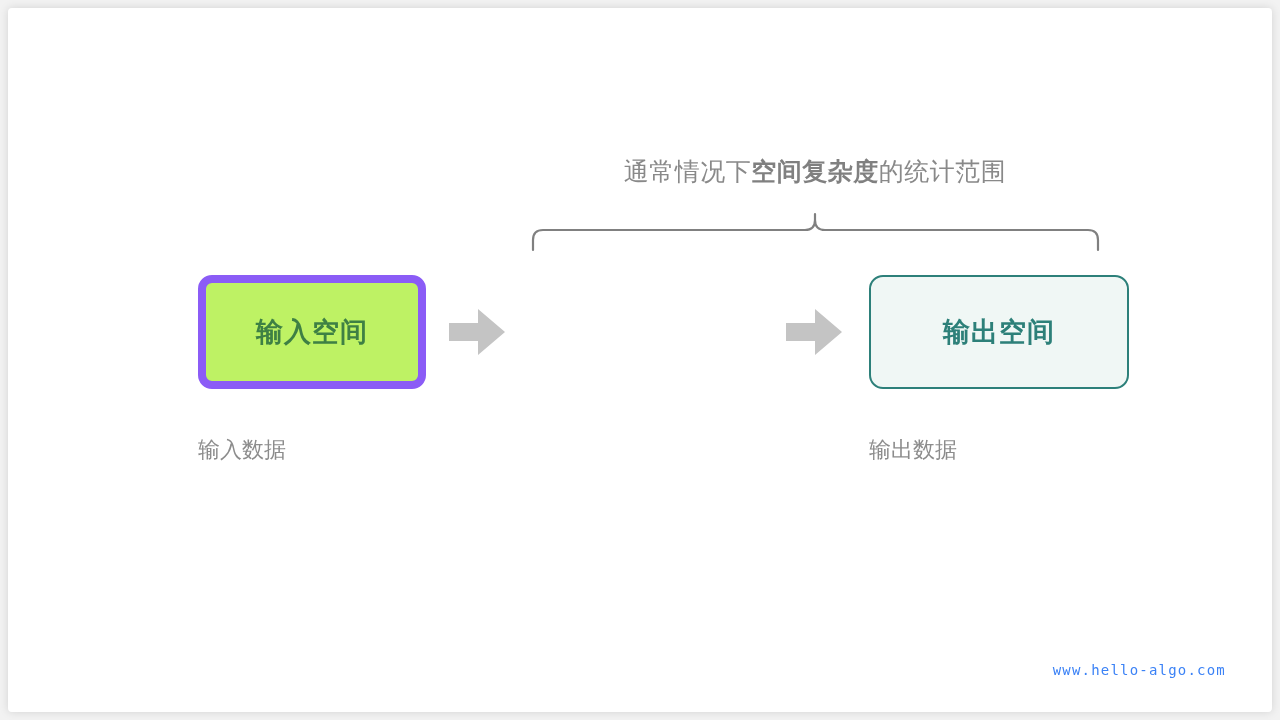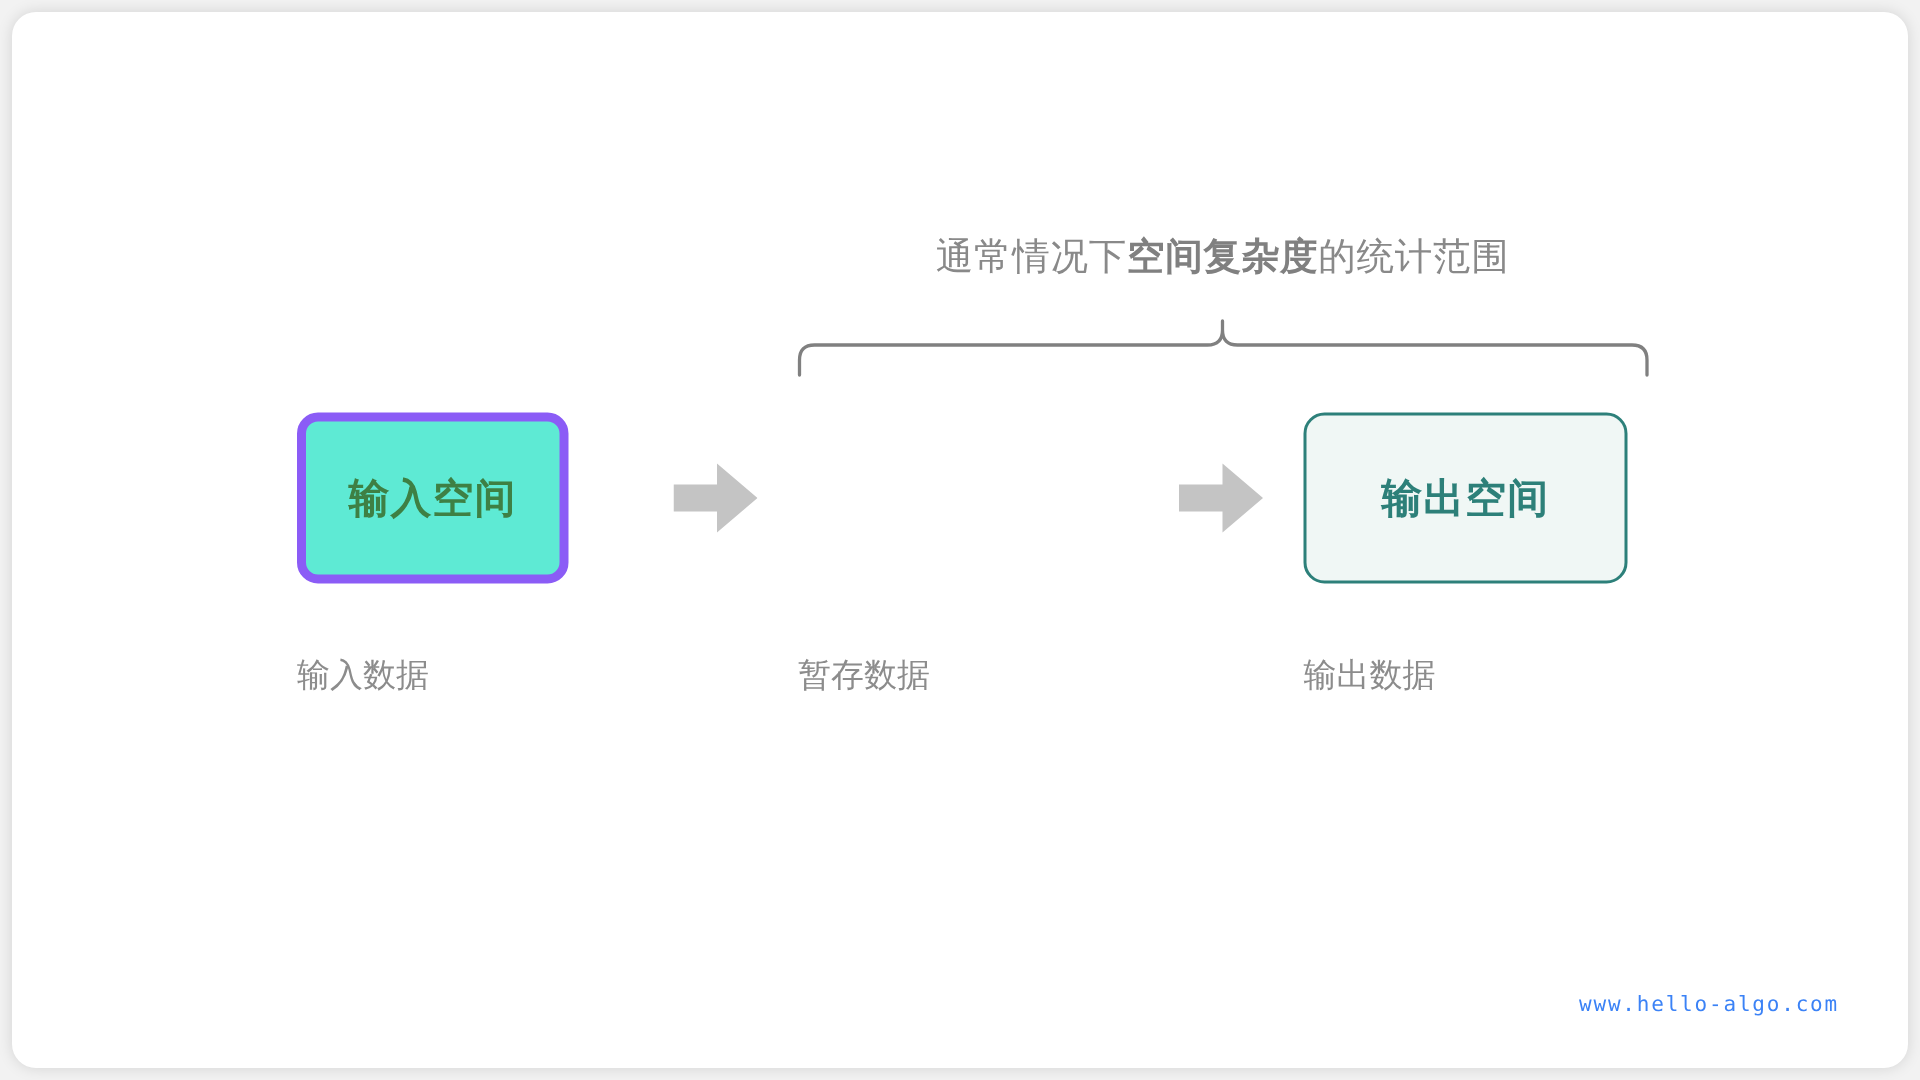--- a/index.html
+++ b/index.html
@@ -20,21 +20,21 @@
   }
 
   
   .card {
     position: absolute;
     left: 8px;
     top: 8px;
     width: 1264px;
     height: 704px;
     background: #ffffff;
-    border-radius: 16px;
+    border-radius: 4px;
     box-shadow: 0 0 10px rgba(0,0,0,0.13);
   }
 
   
   .caption {
     position: absolute;
     left: 0;
     top: 143px;
     width: 1280px;
     text-align: center;
@@ -72,35 +72,35 @@
     box-sizing: border-box;
     display: flex;
     align-items: center;
     justify-content: center;
     font-size: 27px;
     font-weight: bold;
     letter-spacing: 1px;
   }
   .box-input {
     left: 190px;
-    width: 181px;
-    background: #5eead4;
-    border: 6px solid #8b5cf6;
+    width: 228px;
+    background: #bef264;
+    border: 8px solid #8b5cf6;
     color: #3e8044;
   }
   .box-temp {
     left: 524px;
     width: 231px;
     background: #e8f4fd;
     border: 3px solid #1982d1;
     color: #1a7fce;
   }
   .box-output {
     left: 861px;
-    width: 216px;
+    width: 260px;
     background: #f0f7f5;
     border: 2px solid #2d807a;
     color: #2d8079;
   }
 
   
   .arrow {
     position: absolute;
     top: 300px;
     width: 56px;
@@ -166,21 +166,20 @@
       <path d="M 0 15 L 29 15 L 29 1 L 56 24 L 29 47 L 29 33 L 0 33 Z" fill="#c4c4c4"></path>
     </svg>
     <svg class="arrow arrow-2" viewBox="0 0 56 48" xmlns="http://www.w3.org/2000/svg">
       <path d="M 0 15 L 29 15 L 29 1 L 56 24 L 29 47 L 29 33 L 0 33 Z" fill="#c4c4c4"></path>
     </svg>
 
     <div class="labels labels-input">
       <div>输入数据</div>
     </div>
     <div class="labels labels-temp">
-      <div>暂存数据</div>
     </div>
     <div class="labels labels-output">
       <div>输出数据</div>
     </div>
 
     <div class="watermark">www.hello-algo.com</div>
 
   </div>
 </div>
 

